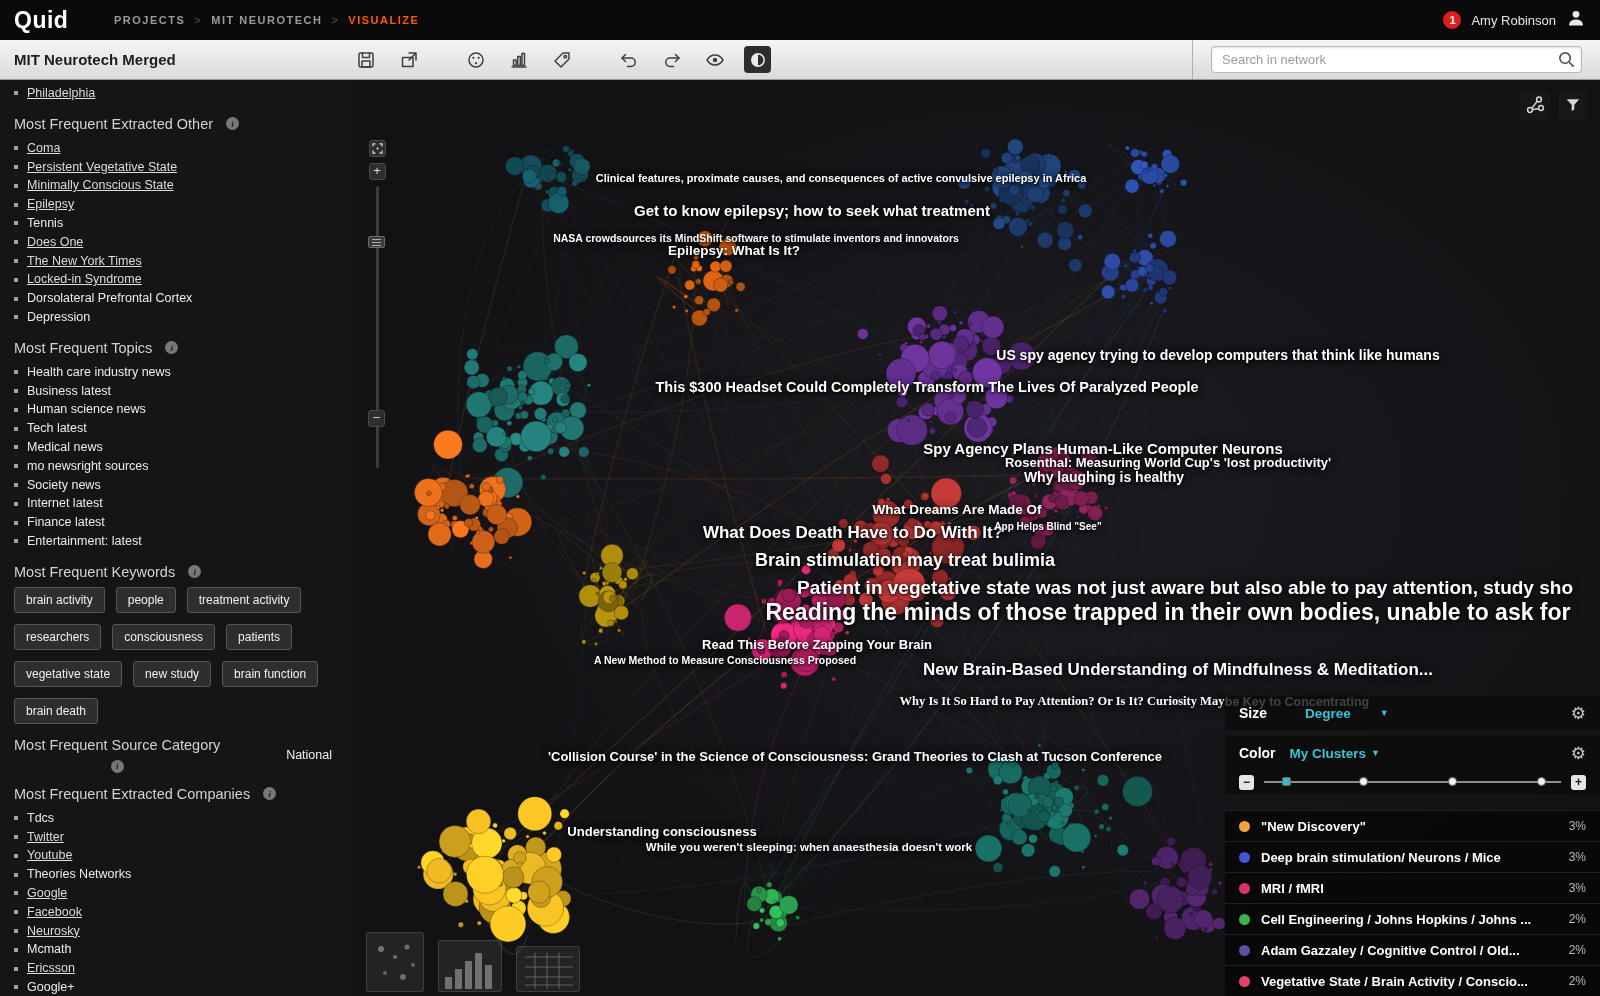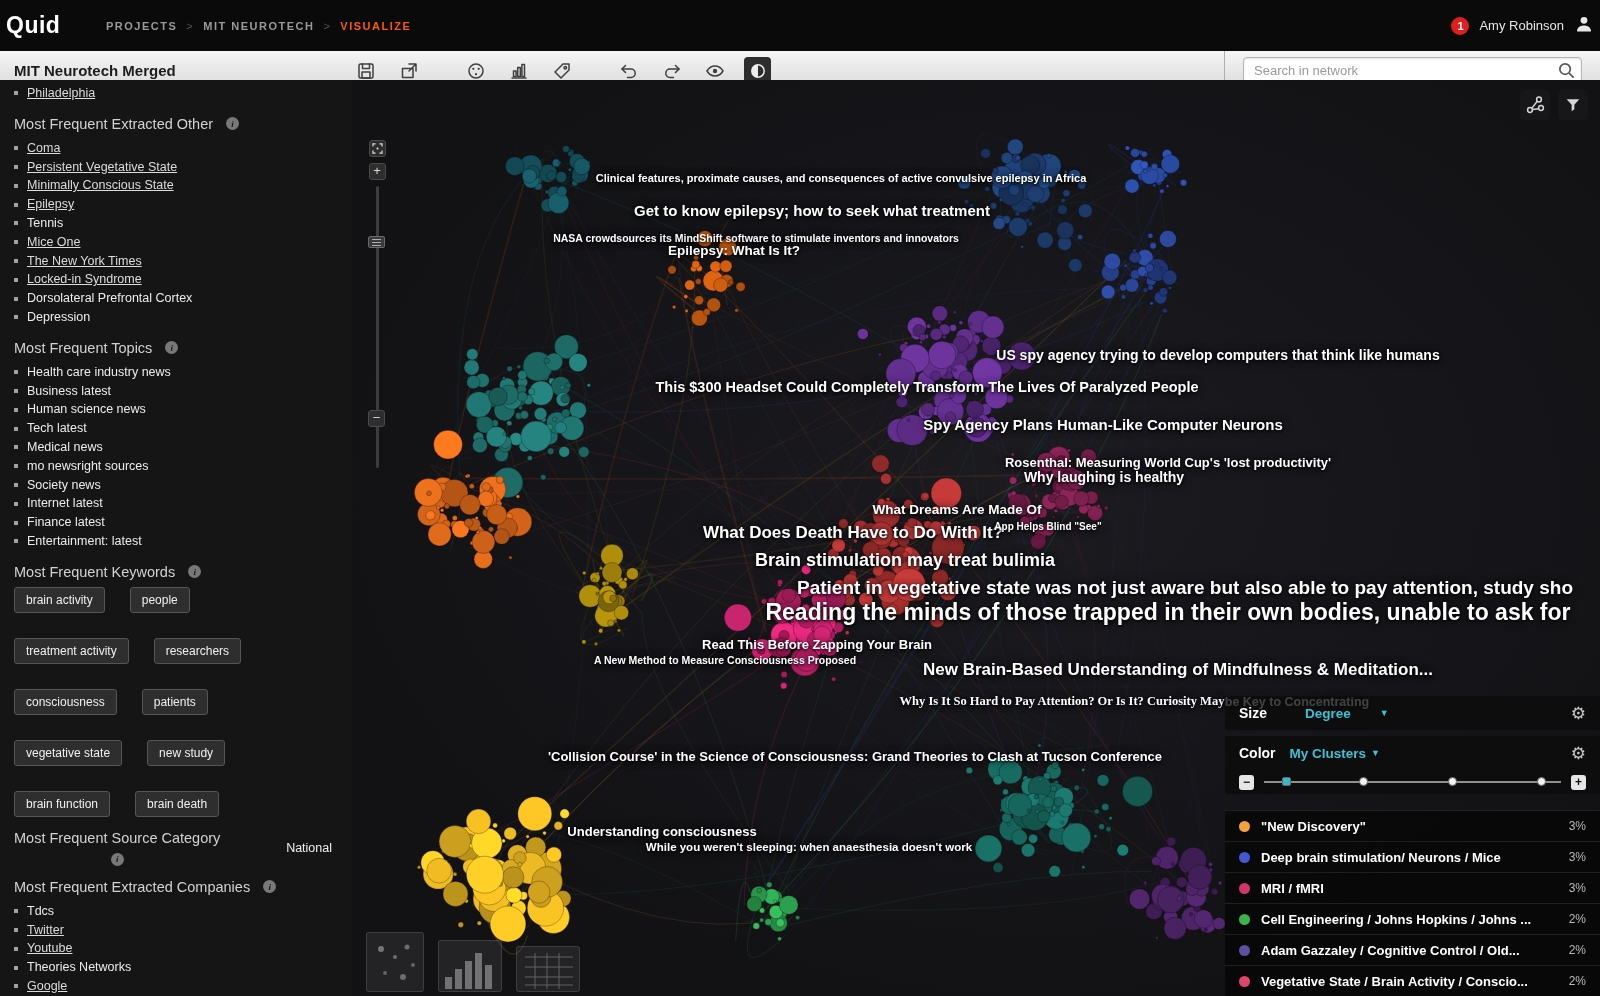--- a/index.html
+++ b/index.html
@@ -1,56 +1,56 @@
 <!DOCTYPE html>
 <html><head>
 <meta charset="utf-8">
 <style>
   * { box-sizing: border-box; }
   html,body { margin:0; padding:0; background:#000; }
   body { font-family:"Liberation Sans",sans-serif; width:1600px; height:996px; overflow:hidden; }
   .app { position:relative; width:1600px; height:996px; background:#141417; overflow:hidden; }
 
   
-  .topbar { height:51px; background:#0a0a0a; display:flex; align-items:center; padding:0 6px; }
+  .topbar { height:40px; background:#0a0a0a; display:flex; align-items:center; padding:0 14px; }
   .brand { color:#fff; font-size:23px; font-weight:bold; letter-spacing:.5px; width:100px; cursor:pointer; }
   .crumbs { display:flex; align-items:center; font-size:11px; font-weight:bold; letter-spacing:1.5px; }
   .crumb { color:#9a9a9a; cursor:pointer; }
   .crumb.active { color:#ff5a00; }
   .crumb-sep { color:#555; margin:0 9px; font-weight:normal; }
   .top-right { margin-left:auto; display:flex; align-items:center; gap:10px; }
   .badge { width:18px; height:18px; border-radius:50%; background:#e01e1e; color:#fff; font-size:11px; font-weight:bold; display:flex; align-items:center; justify-content:center; cursor:pointer; }
   .username { color:#e5e5e5; font-size:13px; cursor:pointer; }
 
   
   .toolbar { height:40px; background:linear-gradient(#f5f5f5,#dadada); border-bottom:1px solid #979797; display:flex; align-items:center; }
   .doc-title { width:352px; flex:none; padding:0 14px; font-size:15px; font-weight:bold; color:#1c1c1c; }
   .tool-icons { display:flex; align-items:center; gap:16px; }
   .icon-btn { width:27px; height:27px; display:flex; align-items:center; justify-content:center; border-radius:4px; cursor:pointer; }
   .icon-btn svg { stroke:#3f3f3f; fill:none; stroke-width:1.5; stroke-linecap:round; stroke-linejoin:round; }
   .icon-btn.dark { background:#2d2d2d; }
-  .search-zone { margin-left:auto; height:100%; border-left:1px solid #aeaeae; display:flex; align-items:center; padding:0 18px; width:376px; }
+  .search-zone { margin-left:auto; height:100%; border-left:1px solid #aeaeae; display:flex; align-items:center; padding:0 18px; width:408px; }
   .search-wrap { position:relative; width:100%; }
   .search-wrap input { width:100%; height:27px; border:1px solid #b5b5b5; border-radius:4px; padding:0 32px 0 10px; font-size:13px; color:#333; outline:none; box-shadow:inset 0 1px 2px rgba(0,0,0,.12); font-family:"Liberation Sans",sans-serif; }
   .search-wrap input::placeholder { color:#9a9a9a; }
   .mag { position:absolute; right:6px; top:4px; cursor:pointer; }
 
   
   .content { position:absolute; top:80px; left:0; right:0; bottom:0; display:flex; }
 
   
   .sidebar { width:352px; flex:none; background:#151515; color:#e4e4e4; padding:4px 0 0 14px; overflow:hidden; position:relative; z-index:3; }
   .sec-title { font-size:14.5px; color:#d2d2d2; margin:13px 0 7px; display:flex; align-items:center; gap:13px; }
   .info-icon { width:13px; height:13px; border-radius:50%; background:#787878; color:#161616; font-size:9px; font-style:italic; font-weight:bold; font-family:"Liberation Serif",serif; display:inline-flex; align-items:center; justify-content:center; flex:none; }
   .sb-list { list-style:none; margin:0 0 2px; padding:0; }
   .sb-list li { font-size:12.5px; line-height:18.8px; display:flex; align-items:center; cursor:default; }
   .bullet { width:4px; height:4px; background:#a2a2a2; margin-right:9px; flex:none; }
   .sb-link { color:#dcdcdc; text-decoration:underline; cursor:pointer; }
   .sb-plain { color:#ececec; }
-  .chips { display:flex; flex-wrap:wrap; gap:25px; padding-right:24px; margin:1px 0 10px; }
+  .chips { display:flex; flex-wrap:wrap; gap:11px; padding-right:24px; margin:1px 0 10px; }
   .chip { background:#2e2e2e; border:1px solid #565656; border-radius:3px; padding:5px 11px; font-size:12px; color:#f0f0f0; cursor:pointer; }
   .kv-row { display:flex; align-items:center; margin:13px 20px 2px 0; }
   .kv-title { font-size:14.5px; color:#d2d2d2; display:flex; align-items:center; gap:7px;flex-direction:column; }
   .kv-value { margin-left:auto; font-size:12.5px; color:#f0f0f0; }
 
   
   .graph { flex:1; position:relative; overflow:hidden; background:radial-gradient(ellipse at 55% 45%, #1b1b20 0%, #121215 75%); }
   .graph svg.net { position:absolute; left:0; top:0; }
   .glabel { position:absolute; color:#fff; font-weight:bold; white-space:nowrap; transform:translate(-50%,-50%); text-shadow:0 1px 3px #000, 0 0 8px rgba(0,0,0,.75); z-index:5; cursor:pointer; }
 
@@ -222,21 +222,21 @@
             <li>
               <span class="bullet"></span>
               <span class="sb-link">Epilepsy</span>
             </li>
             <li>
               <span class="bullet"></span>
               <span class="sb-plain">Tennis</span>
             </li>
             <li>
               <span class="bullet"></span>
-              <span class="sb-link">Mice One</span>
+              <span class="sb-link">Does One</span>
             </li>
             <li>
               <span class="bullet"></span>
               <span class="sb-link">The New York Times</span>
             </li>
             <li>
               <span class="bullet"></span>
               <span class="sb-link">Locked-in Syndrome</span>
             </li>
             <li>
@@ -1517,21 +1517,21 @@
           <circle cx="343.8" cy="184.5" r="4.0" fill="rgb(224,102,19)" stroke="#000" stroke-opacity="0.45" stroke-width="0.6"></circle>
           <circle cx="368.6" cy="205.1" r="7.1" fill="rgb(206,94,17)" stroke="#000" stroke-opacity="0.45" stroke-width="0.6"></circle>
         </svg>
       <div id="labels">
           <div class="glabel" style="left: 489px; top: 98px; font-size: 11px;">Clinical features, proximate causes, and consequences of active convulsive epilepsy in Africa</div>
           <div class="glabel" style="left: 460px; top: 130px; font-size: 15px;">Get to know epilepsy; how to seek what treatment</div>
           <div class="glabel" style="left: 404px; top: 158px; font-size: 10.5px;">NASA crowdsources its MindShift software to stimulate inventors and innovators</div>
           <div class="glabel" style="left: 382px; top: 170px; font-size: 13.5px;">Epilepsy: What Is It?</div>
           <div class="glabel" style="left: 866px; top: 275px; font-size: 14px;">US spy agency trying to develop computers that think like humans</div>
           <div class="glabel" style="left: 575px; top: 307px; font-size: 14.5px;">This $300 Headset Could Completely Transform The Lives Of Paralyzed People</div>
-          <div class="glabel" style="left: 751px; top: 344px; font-size: 15px;">Spy Agency Plans Human-Like Computer Neurons</div>
+          <div class="glabel" style="left: 751px; top: 368px; font-size: 15px;">Spy Agency Plans Human-Like Computer Neurons</div>
           <div class="glabel" style="left: 816px; top: 382px; font-size: 13px;">Rosenthal: Measuring World Cup's 'lost productivity'</div>
           <div class="glabel" style="left: 752px; top: 397px; font-size: 14px;">Why laughing is healthy</div>
           <div class="glabel" style="left: 605px; top: 429px; font-size: 13.5px;">What Dreams Are Made Of</div>
           <div class="glabel" style="left: 501px; top: 453px; font-size: 17px;">What Does Death Have to Do With It?</div>
           <div class="glabel" style="left: 696px; top: 446px; font-size: 10px;">App Helps Blind "See"</div>
           <div class="glabel" style="left: 553px; top: 480px; font-size: 18px;">Brain stimulation may treat bulimia</div>
           <div class="glabel" style="left: 833px; top: 508px; font-size: 19px;">Patient in vegetative state was not just aware but also able to pay attention, study sho</div>
           <div class="glabel" style="left: 816px; top: 532px; font-size: 23px;">Reading the minds of those trapped in their own bodies, unable to ask for</div>
           <div class="glabel" style="left: 465px; top: 564px; font-size: 13px;">Read This Before Zapping Your Brain</div>
           <div class="glabel" style="left: 373px; top: 580px; font-size: 10.5px;">A New Method to Measure Consciousness Proposed</div>

